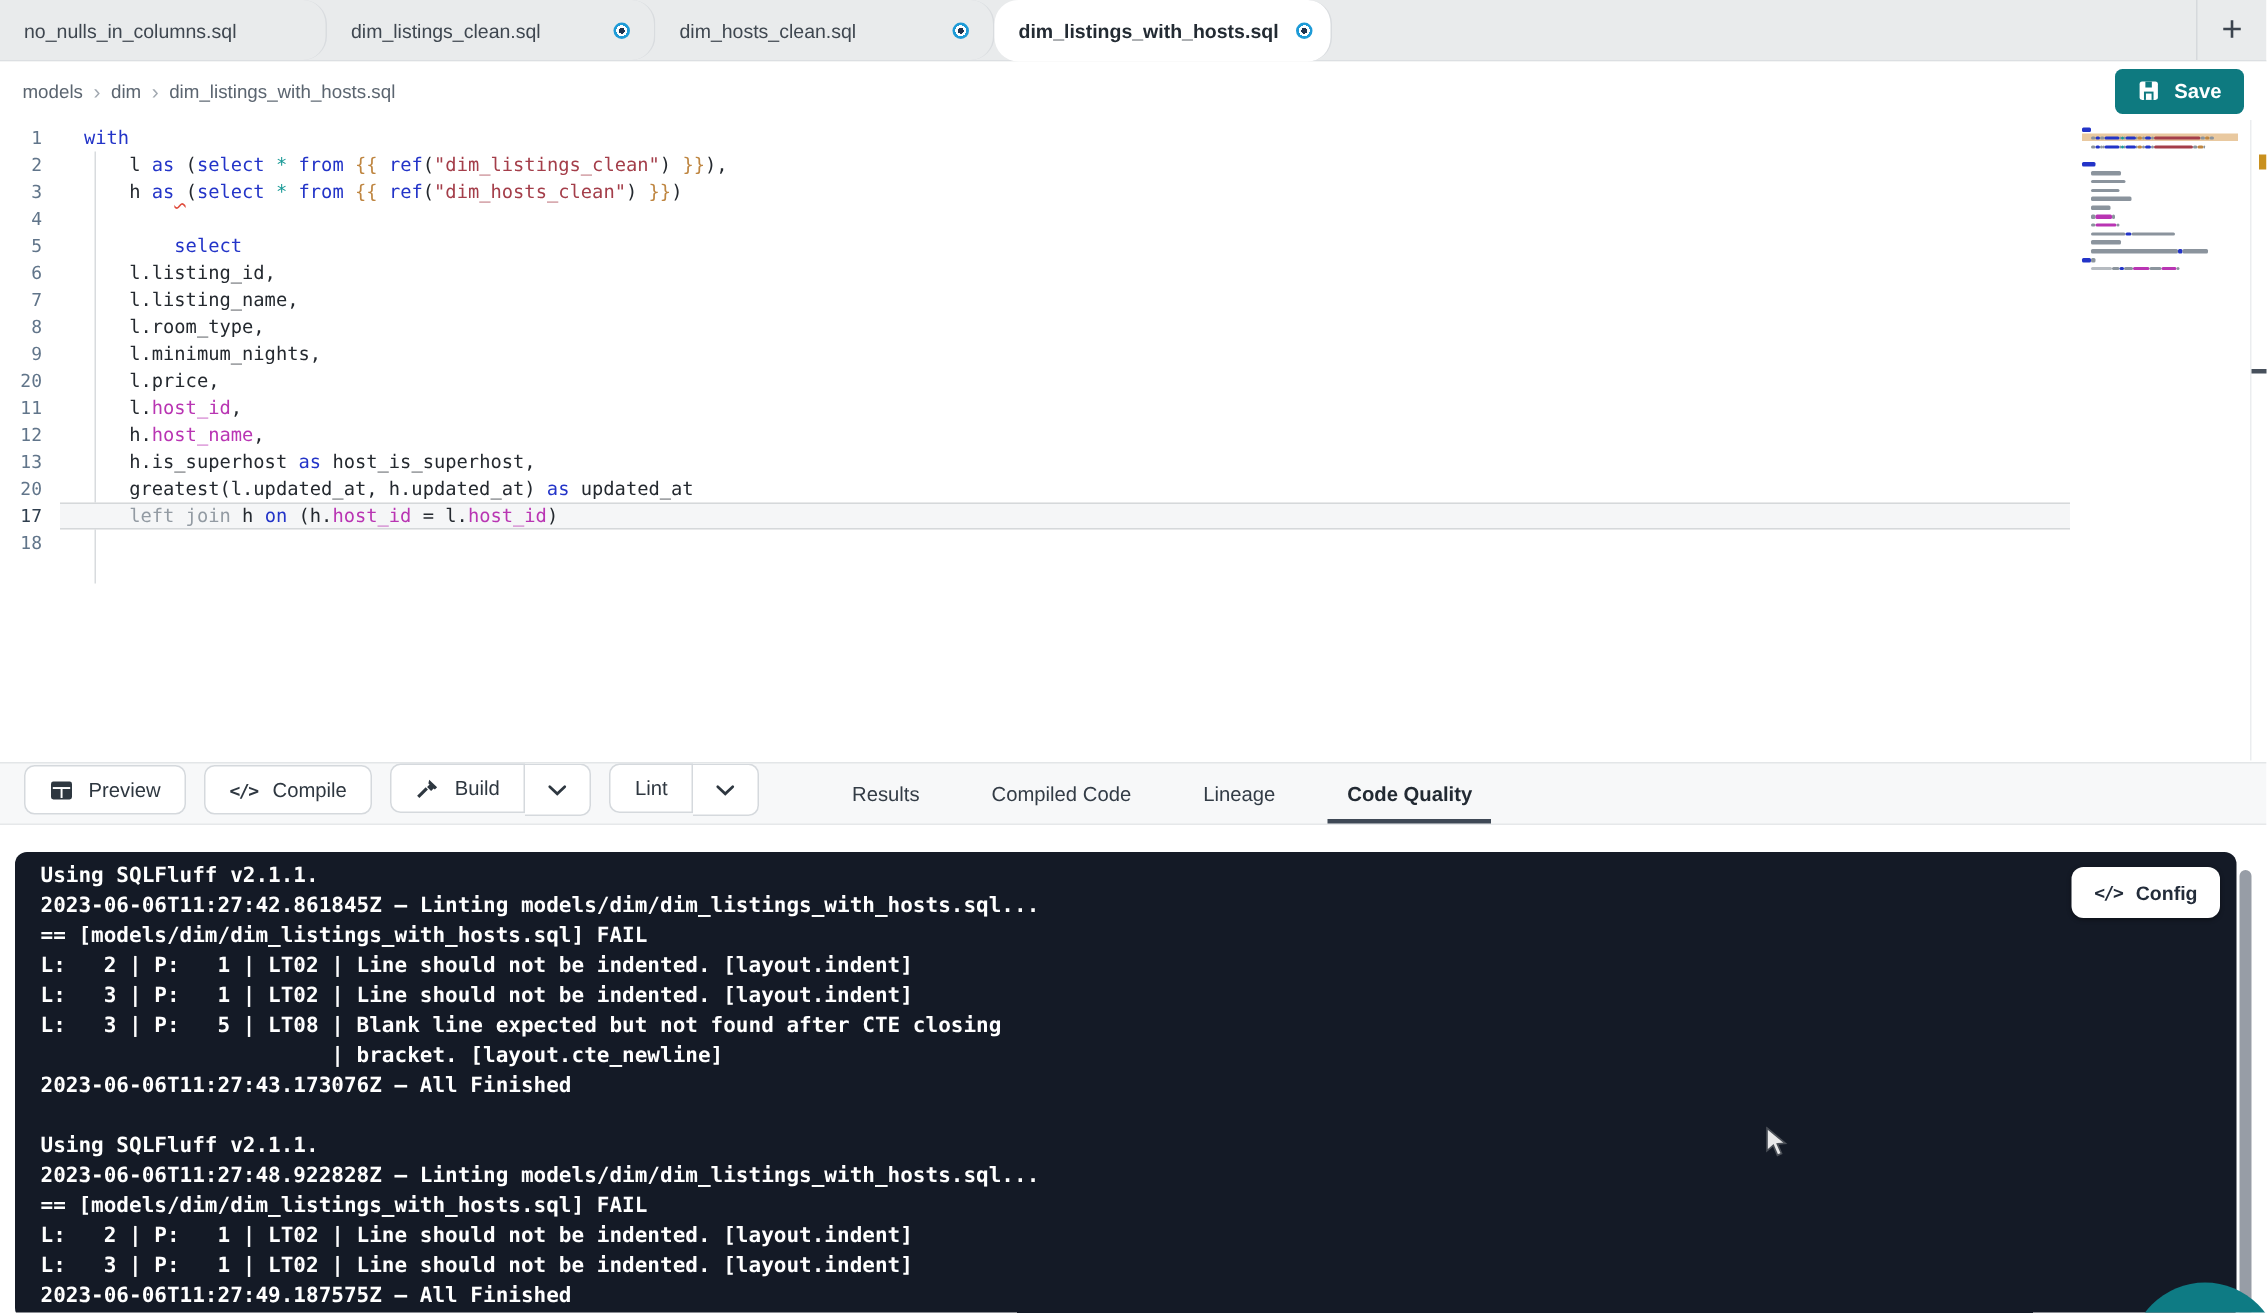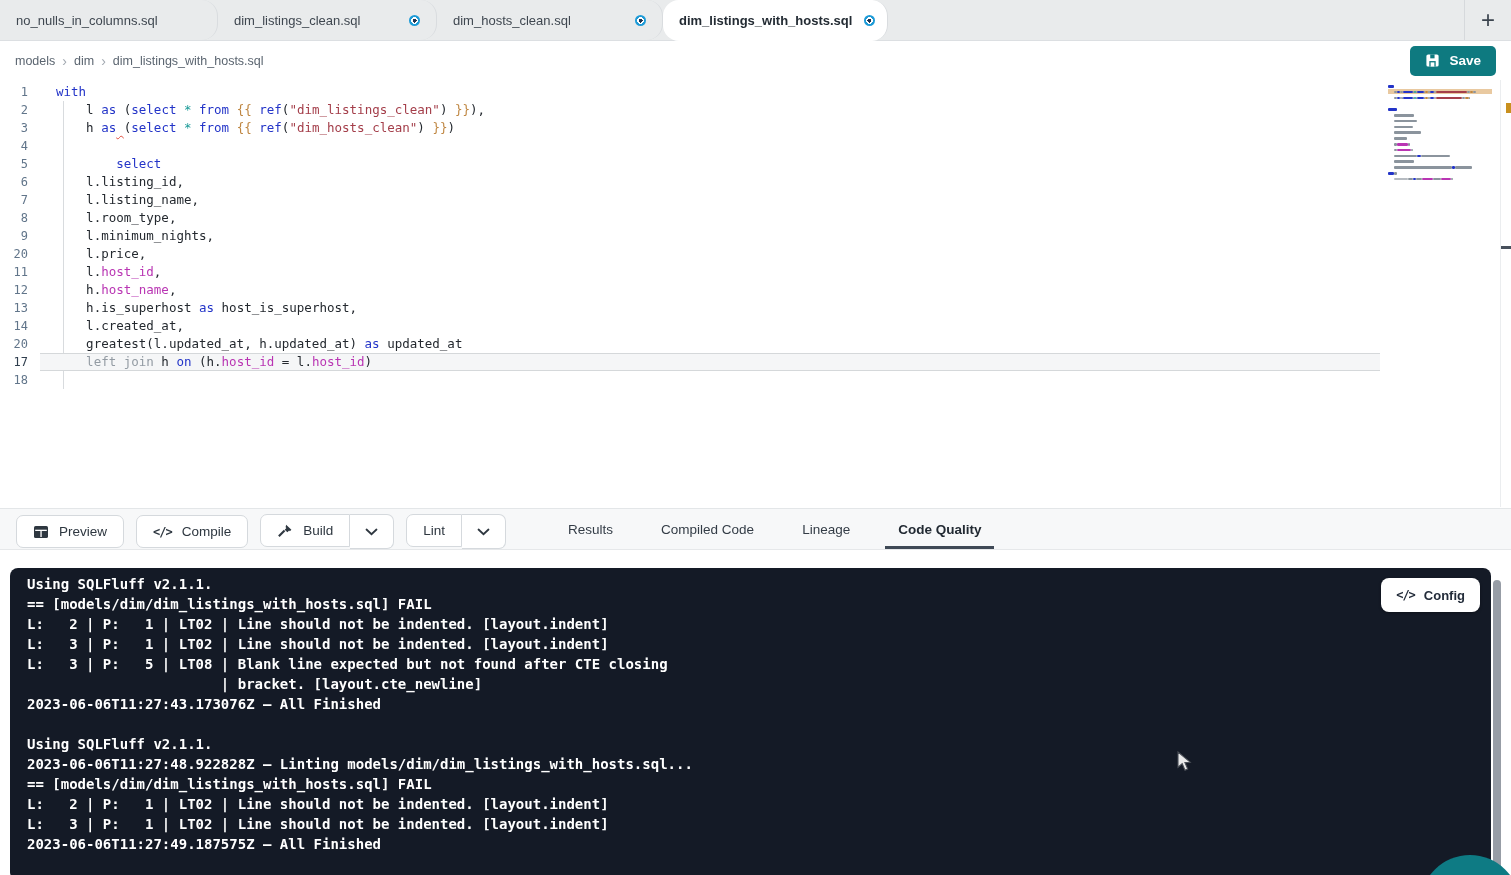--- a/index.html
+++ b/index.html
@@ -45,21 +45,21 @@
   .mm-row{position:absolute;left:0;height:2.5px;display:flex;z-index:1;}
   .mm-seg{height:2.5px;border-radius:1px;}
   
   .ruler{position:absolute;top:80px;right:0;width:11px;height:427px;background:#fff;
          border-left:1px solid #ebedef;box-sizing:border-box;}
   .ruler-warn{position:absolute;top:23px;right:0;width:5px;height:10px;background:#c9901e;}
   .ruler-cursor{position:absolute;top:166px;left:0;width:11px;height:3px;background:#47505c;}
   
   .actionbar{position:absolute;top:508px;left:0;right:0;height:42px;background:#f7f8f9;
              border-top:1px solid #e3e6e8;border-bottom:1px solid #e6e8ea;display:flex;
-             align-items:flex-end;padding:0 16px;box-sizing:border-box;}
+             align-items:flex-start;padding:0 16px;box-sizing:border-box;}
   .btn{display:flex;align-items:center;gap:10px;background:#fff;border:1px solid #d5d9dd;
        border-radius:7px;height:33px;padding:0 16px;font-size:13.5px;color:#2e3740;
        font-family:"Liberation Sans",sans-serif;}
   .single{margin-right:12px;}
   .split{display:flex;margin-right:12px;}
   .split .btn.main{border-radius:7px 0 0 7px;margin:0;}
   .chev-btn{display:flex;align-items:center;justify-content:center;background:#fff;
             border:1px solid #d5d9dd;border-left:none;border-radius:0 7px 7px 0;width:44px;height:35px;
             box-sizing:border-box;}
   .btabs{display:flex;margin-left:26px;align-self:stretch;align-items:stretch;}
@@ -139,21 +139,20 @@
       <div class="code-row"><span class="ln">4</span><span class="code-text"></span></div>
       <div class="code-row"><span class="ln">5</span><span class="code-text"><span class="tok-p">        </span><span class="tok-k">select</span></span></div>
       <div class="code-row"><span class="ln">6</span><span class="code-text"><span class="tok-p">    l.listing_id,</span></span></div>
       <div class="code-row"><span class="ln">7</span><span class="code-text"><span class="tok-p">    l.listing_name,</span></span></div>
       <div class="code-row"><span class="ln">8</span><span class="code-text"><span class="tok-p">    l.room_type,</span></span></div>
       <div class="code-row"><span class="ln">9</span><span class="code-text"><span class="tok-p">    l.minimum_nights,</span></span></div>
       <div class="code-row"><span class="ln">20</span><span class="code-text"><span class="tok-p">    l.price,</span></span></div>
       <div class="code-row"><span class="ln">11</span><span class="code-text"><span class="tok-p">    l.</span><span class="tok-m">host_id</span><span class="tok-p">,</span></span></div>
       <div class="code-row"><span class="ln">12</span><span class="code-text"><span class="tok-p">    h.</span><span class="tok-m">host_name</span><span class="tok-p">,</span></span></div>
       <div class="code-row"><span class="ln">13</span><span class="code-text"><span class="tok-p">    h.is_superhost </span><span class="tok-k">as</span><span class="tok-p"> host_is_superhost,</span></span></div>
-      <div class="code-row"><span class="ln">14</span><span class="code-text"><span class="tok-p">    l.created_at,</span></span></div>
       <div class="code-row"><span class="ln">20</span><span class="code-text"><span class="tok-p">    greatest(l.updated_at, h.updated_at) </span><span class="tok-k">as</span><span class="tok-p"> updated_at</span></span></div>
       <div class="code-row cur"><div class="cur-hl"></div><span class="ln">17</span><span class="code-text"><span class="tok-g">    left join</span><span class="tok-p"> h </span><span class="tok-k">on</span><span class="tok-p"> (h.</span><span class="tok-m">host_id</span><span class="tok-p"> = l.</span><span class="tok-m">host_id</span><span class="tok-p">)</span></span></div>
       <div class="code-row"><span class="ln">18</span><span class="code-text"></span></div>
     </div>
   <div class="minimap">
     <div class="mm-warn"></div>
   <div class="mm-row" style="top: 1px;">
         <span class="mm-seg" style="margin-left: 0px; width: 6.2px; background: rgb(35, 52, 200);"></span>
       </div>
       <div class="mm-row" style="top: 6.8px;">
@@ -310,20 +309,21 @@
       <div class="btab">Results</div>
       <div class="btab">Compiled Code</div>
       <div class="btab">Lineage</div>
       <div class="btab active">Code Quality</div>
     </div>
 </div>
 
 <div class="terminal">
   <div class="tlines">
       <div class="tline">Using SQLFluff v2.1.1.</div>
+      <div class="tline">2023-06-06T11:27:42.861845Z — Linting models/dim/dim_listings_with_hosts.sql...</div>
       <div class="tline">== [models/dim/dim_listings_with_hosts.sql] FAIL</div>
       <div class="tline">L:   2 | P:   1 | LT02 | Line should not be indented. [layout.indent]</div>
       <div class="tline">L:   3 | P:   1 | LT02 | Line should not be indented. [layout.indent]</div>
       <div class="tline">L:   3 | P:   5 | LT08 | Blank line expected but not found after CTE closing</div>
       <div class="tline">                       | bracket. [layout.cte_newline]</div>
       <div class="tline">2023-06-06T11:27:43.173076Z — All Finished</div>
       <div class="tline"></div>
       <div class="tline">Using SQLFluff v2.1.1.</div>
       <div class="tline">2023-06-06T11:27:48.922828Z — Linting models/dim/dim_listings_with_hosts.sql...</div>
       <div class="tline">== [models/dim/dim_listings_with_hosts.sql] FAIL</div>

